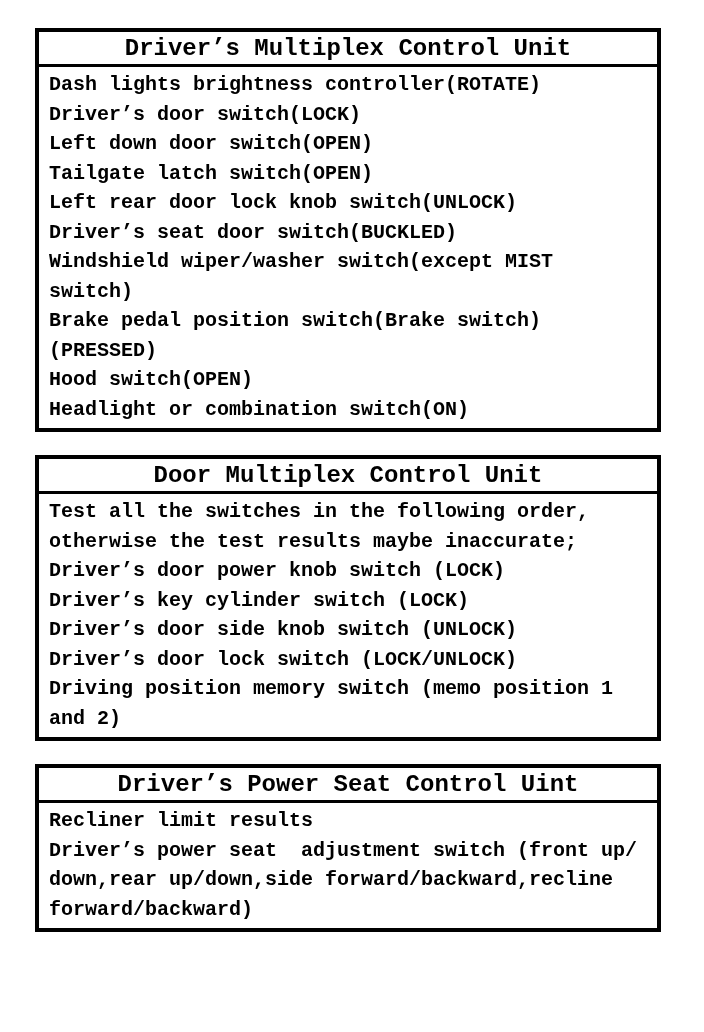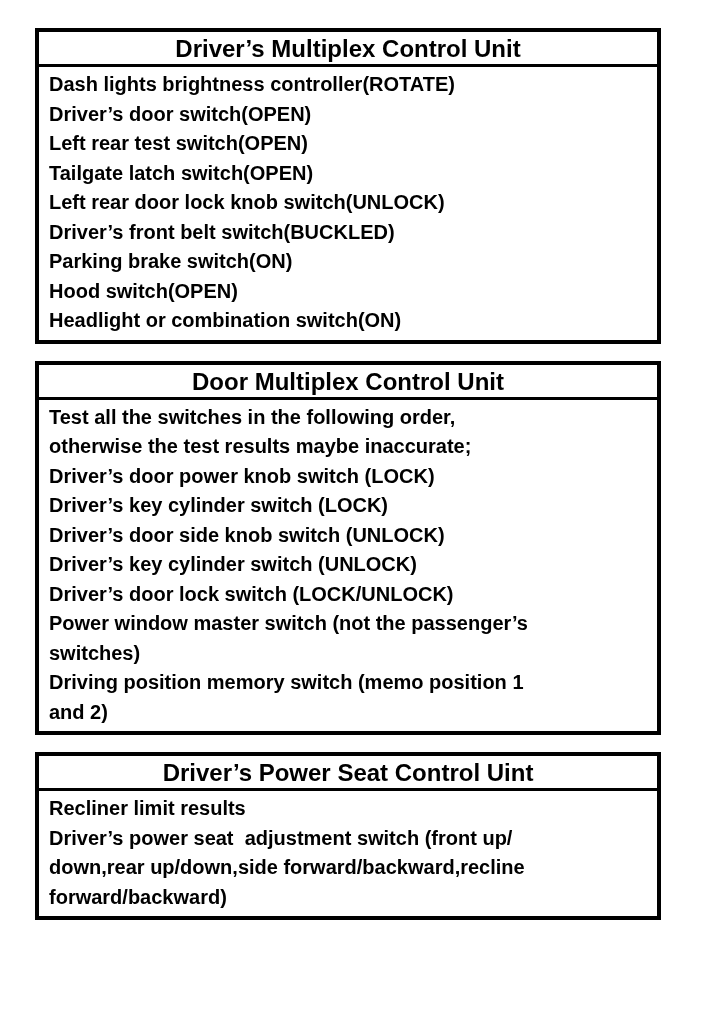--- a/index.html
+++ b/index.html
@@ -6,33 +6,33 @@
     margin: 0;
     padding: 0;
     background: #ffffff;
   }
   .page {
     position: relative;
     width: 704px;
     height: 1032px;
     background: #ffffff;
     color: #000000;
-    font-family: Liberation Sans, sans-serif;
+    font-family: Liberation Mono, monospace;
     box-sizing: border-box;
     padding: 28px 43px 16px 35px;
     overflow: hidden;
   }
   .box {
     box-sizing: border-box;
     width: 626px;
     border: 4px solid #000000;
     background: #ffffff;
   }
   .box + .box {
-    margin-top: 17px;
+    margin-top: 23px;
   }
   .box-title {
     font-size: 24px;
     font-weight: 700;
     text-align: center;
     line-height: 27px;
     padding: 3px 6px 2px 6px;
     border-bottom: 3px solid #000000;
     letter-spacing: 0px;
   }
@@ -49,43 +49,43 @@
 </style>
 </head>
 <body>
 
 <div class="page">
 
   <section class="box">
     <div class="box-title">Driver’s Multiplex Control Unit</div>
     <div class="box-items">
         <div class="item">Dash lights brightness controller(ROTATE)</div>
-        <div class="item">Driver’s door switch(OPEN)</div>
-        <div class="item">Left rear test switch(OPEN)</div>
+        <div class="item">Driver’s door switch(LOCK)</div>
+        <div class="item">Left down door switch(OPEN)</div>
         <div class="item">Tailgate latch switch(OPEN)</div>
         <div class="item">Left rear door lock knob switch(UNLOCK)</div>
-        <div class="item">Driver’s front belt switch(BUCKLED)</div>
-        <div class="item">Parking brake switch(ON)</div>
+        <div class="item">Driver’s seat door switch(BUCKLED)</div>
+        <div class="item">Windshield wiper/washer switch(except MIST
+switch)</div>
+        <div class="item">Brake pedal position switch(Brake switch)
+(PRESSED)</div>
         <div class="item">Hood switch(OPEN)</div>
         <div class="item">Headlight or combination switch(ON)</div>
       </div>
   </section>
 
   <section class="box">
     <div class="box-title">Door Multiplex Control Unit</div>
     <div class="box-items">
         <div class="item">Test all the switches in the following order,
 otherwise the test results maybe inaccurate;</div>
         <div class="item">Driver’s door power knob switch (LOCK)</div>
         <div class="item">Driver’s key cylinder switch (LOCK)</div>
         <div class="item">Driver’s door side knob switch (UNLOCK)</div>
-        <div class="item">Driver’s key cylinder switch (UNLOCK)</div>
         <div class="item">Driver’s door lock switch (LOCK/UNLOCK)</div>
-        <div class="item">Power window master switch (not the passenger’s
-switches)</div>
         <div class="item">Driving position memory switch (memo position 1
 and 2)</div>
       </div>
   </section>
 
   <section class="box">
     <div class="box-title">Driver’s Power Seat Control Uint</div>
     <div class="box-items">
         <div class="item">Recliner limit results</div>
         <div class="item">Driver’s power seat  adjustment switch (front up/

